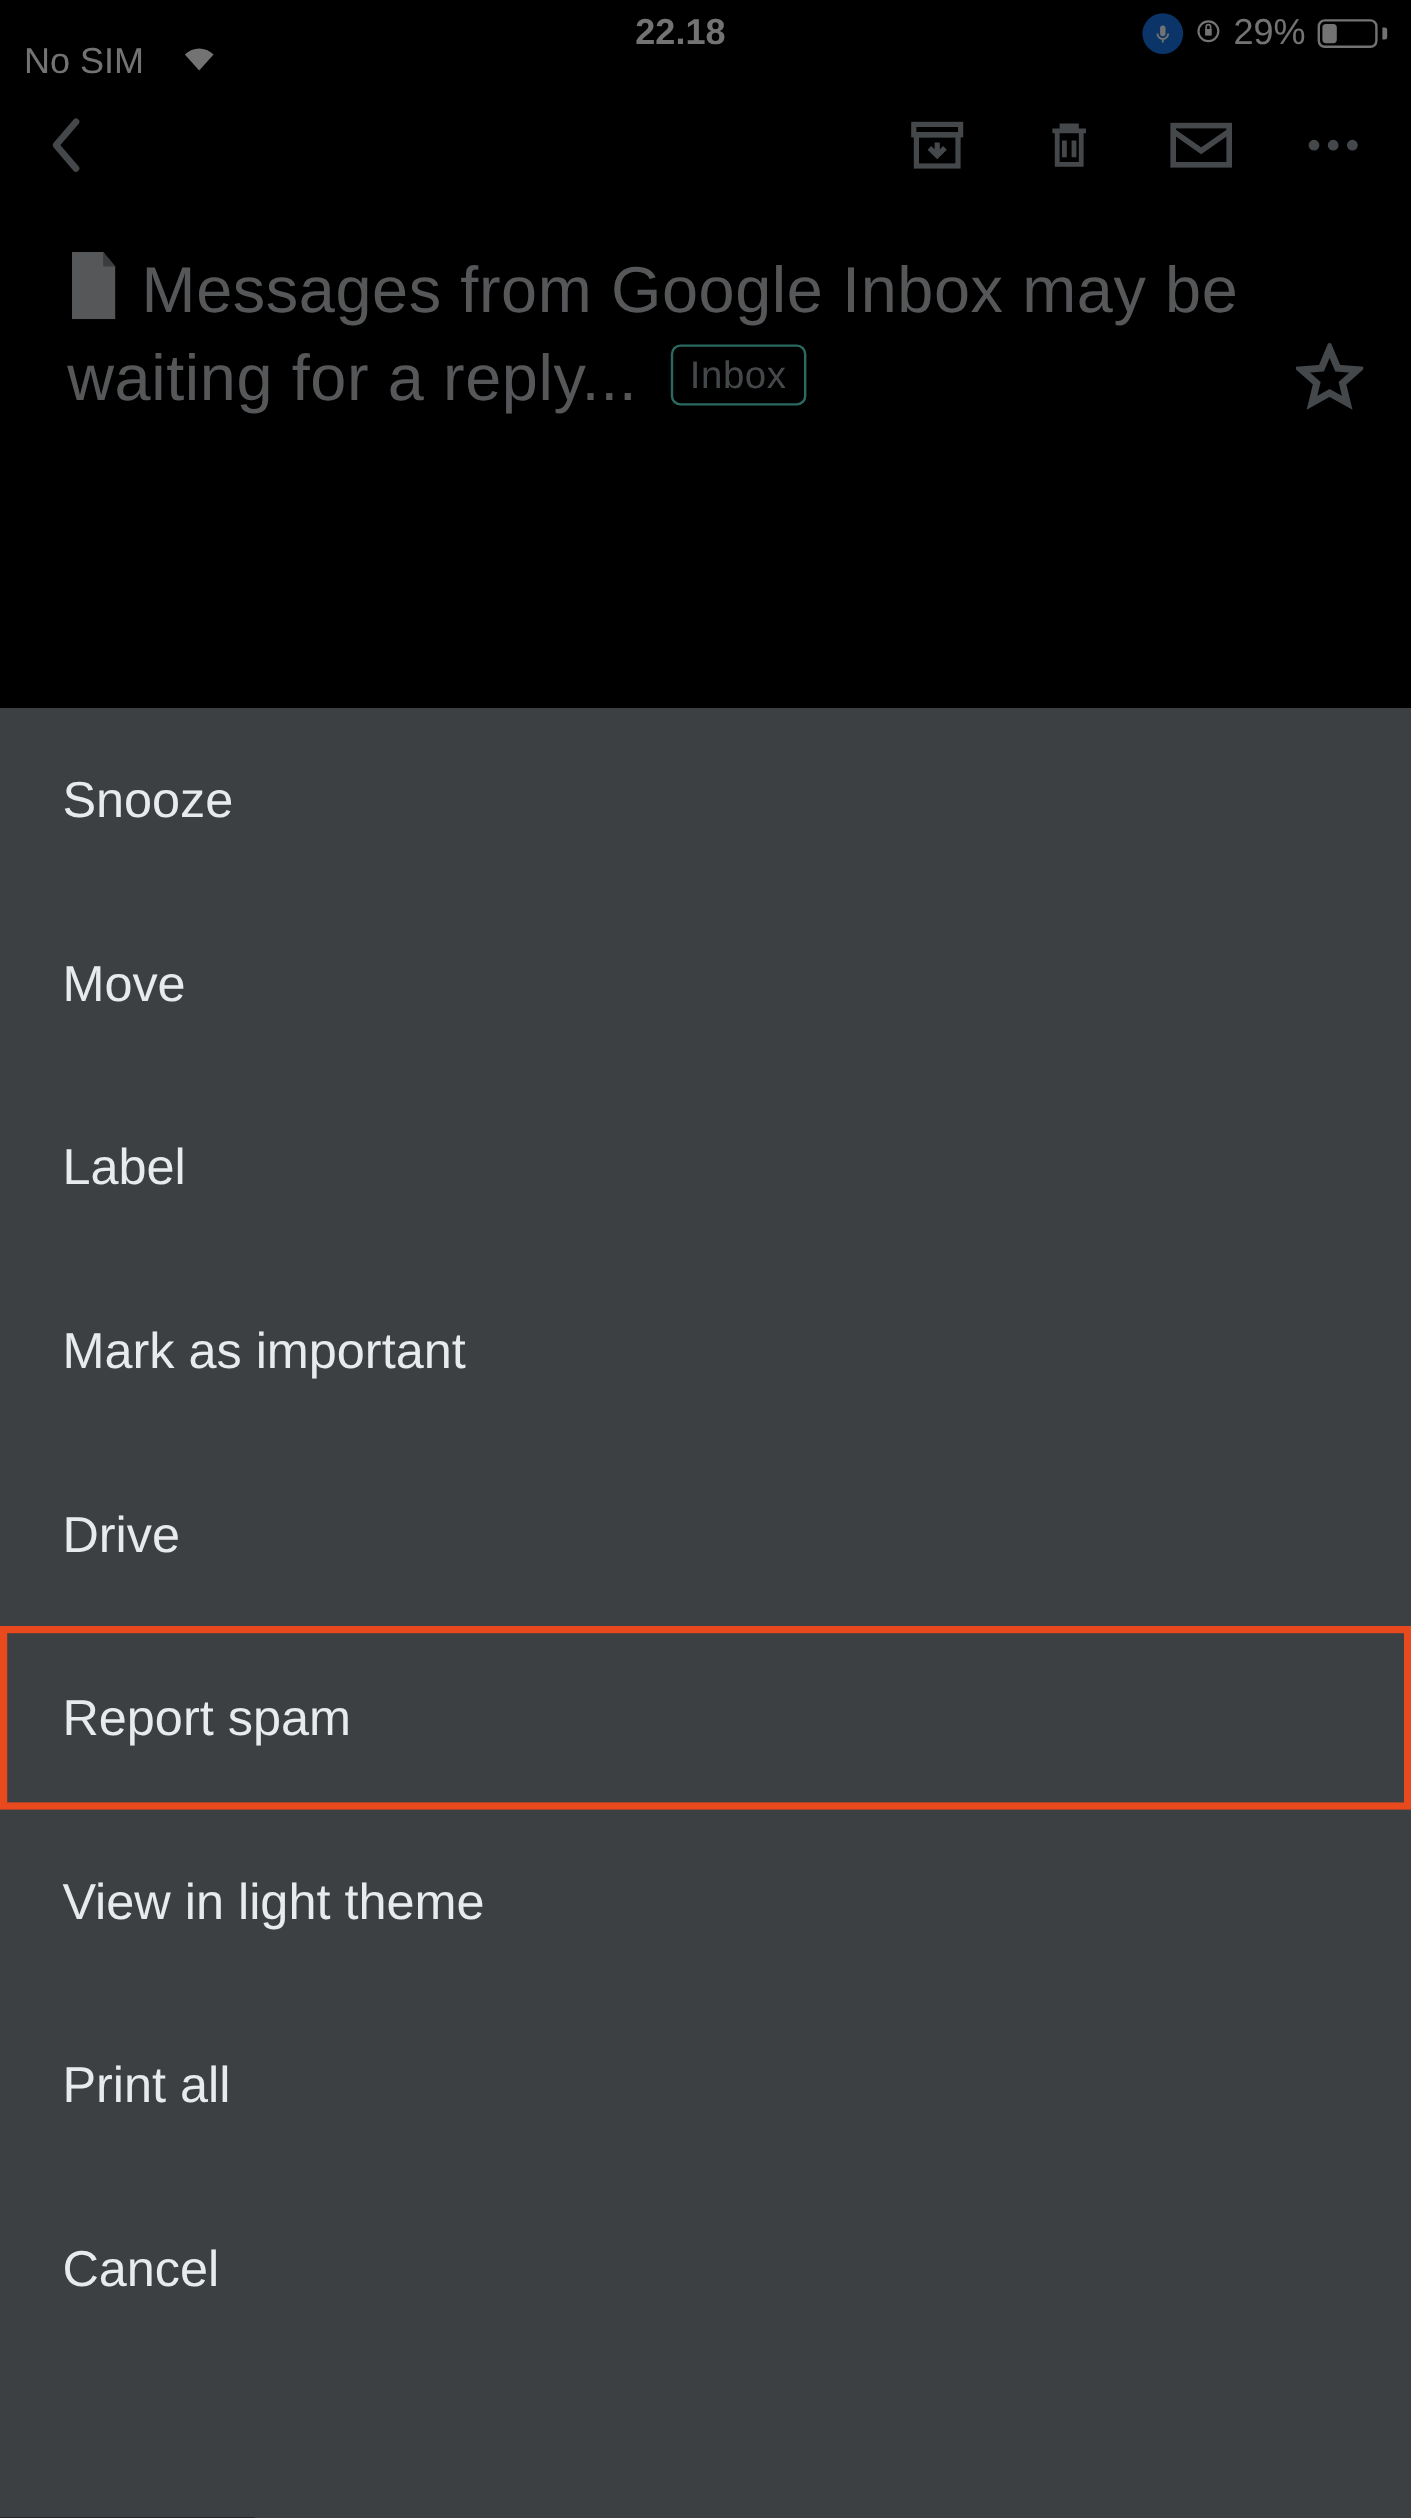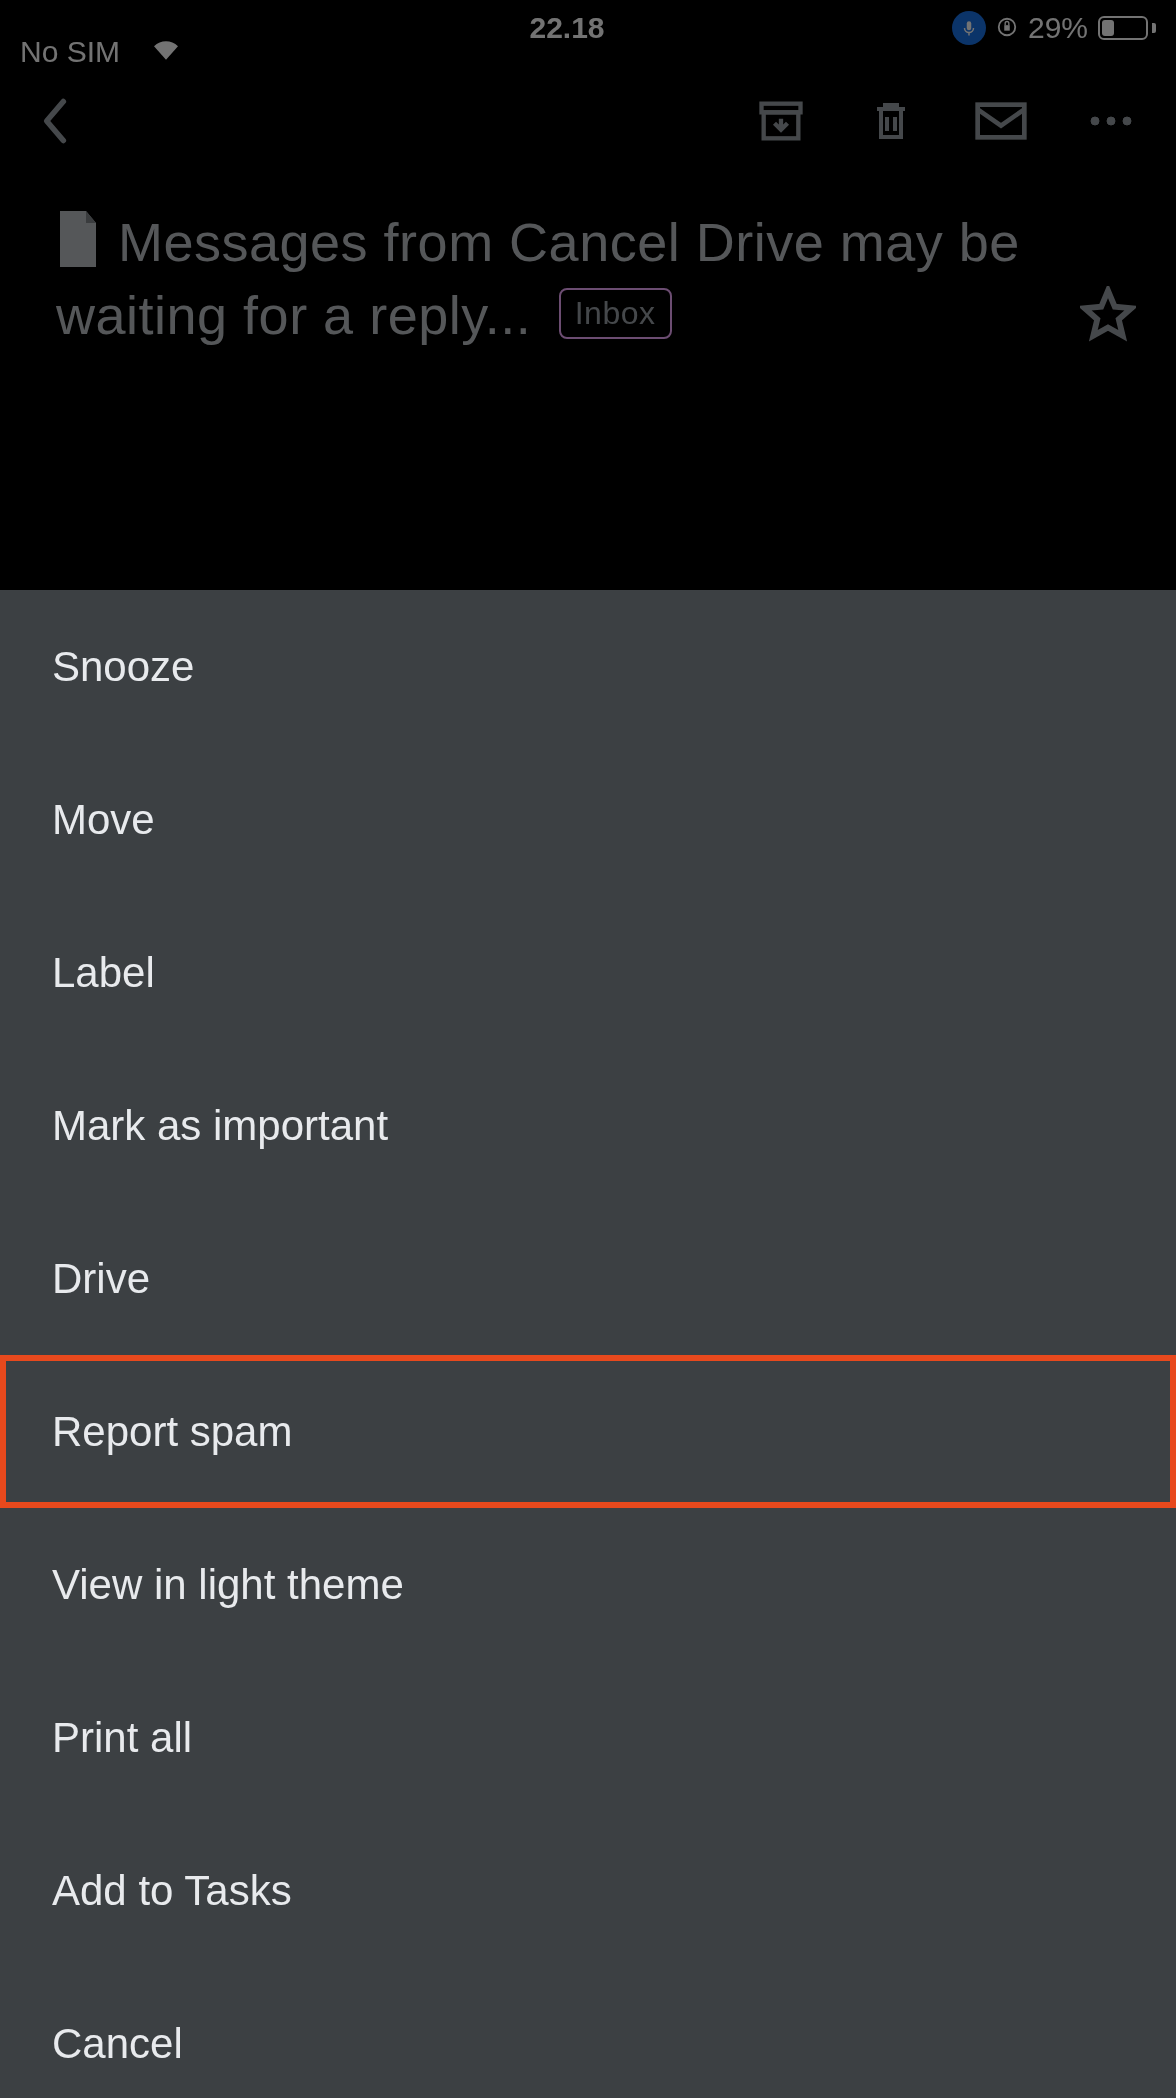--- a/index.html
+++ b/index.html
@@ -26,21 +26,21 @@
   .toolbar { height: 130px; display: flex; align-items: center; padding: 0 30px; gap: 40px; }
   .back-btn { width: 50px; height: 50px; display: flex; align-items: center; justify-content: center; }
   .toolbar-spacer { flex: 1; }
   .toolbar-icon { width: 70px; height: 70px; display: flex; align-items: center; justify-content: center; }
   .toolbar-icon svg { stroke: #9aa0a6; fill: none; }
 
   
   .subject-row { display: flex; align-items: flex-start; padding: 20px 40px 60px 56px; gap: 24px; }
   .subject-text { flex: 1; color: #bdc1c6; font-size: 54px; line-height: 1.35; font-weight: 400; letter-spacing: 0.5px; }
   .doc-icon { display: inline-block; width: 44px; height: 56px; margin-right: 18px; vertical-align: -6px; }
-  .inbox-chip { display: inline-block; border: 2px solid #f0abfc; border-radius: 8px; padding: 2px 14px; font-size: 32px; color: #9aa0a6; vertical-align: 10px; margin-left: 12px; }
+  .inbox-chip { display: inline-block; border: 2px solid #5eead4; border-radius: 8px; padding: 2px 14px; font-size: 32px; color: #9aa0a6; vertical-align: 10px; margin-left: 12px; }
   .star-btn { margin-top: 80px; }
   .star-btn svg { width: 56px; height: 56px; stroke: #9aa0a6; fill: none; stroke-width: 2.5; }
 
   
   .sheet { position: absolute; left: 0; right: 0; bottom: 0; top: 590px; background: #3c4043; z-index: 10; }
   .sheet-item { height: 153px; display: flex; align-items: center; padding: 16px 52px; color: #e8eaed; font-size: 42px; font-weight: 400; }
   .sheet-item.highlighted { outline: 6px solid #e8491d; outline-offset: -6px; text-align: center; }
 
 </style>
 </head>
@@ -114,21 +114,21 @@
   </div>
 </div>
 
 <div class="subject-row">
   <div class="subject-text">
     <span class="doc-icon">
       <svg width="44" height="56" viewBox="0 0 44 56">
           <path d="M4 0 h26 l10 12 v44 H4 Z" fill="#bdc1c6"></path>
           <path d="M30 0 v12 h10" fill="#80868b"></path>
         </svg>
-    </span><span>Messages from Cancel Drive may be waiting for a reply...</span>
+    </span><span>Messages from Google Inbox may be waiting for a reply...</span>
     <span class="inbox-chip">Inbox</span>
   </div>
   <div class="star-btn">
     <svg viewBox="0 0 24 24">
         <path d="M12 2 l2.9 6.9 7.1 .6 -5.4 4.8 1.7 7 L12 17.8 5.7 21.3 l1.7 -7 L2 9.5 l7.1 -.6 Z"></path>
       </svg>
   </div>
 </div>
 
 <div class="dim-overlay"></div>
@@ -152,18 +152,15 @@
   <div class="sheet-item highlighted">
       <span>Report spam</span>
     </div>
   <div class="sheet-item">
       <span>View in light theme</span>
     </div>
   <div class="sheet-item">
       <span>Print all</span>
     </div>
   <div class="sheet-item">
-      <span>Add to Tasks</span>
-    </div>
-  <div class="sheet-item">
       <span>Cancel</span>
     </div>
 </div>
 
 </body></html>

